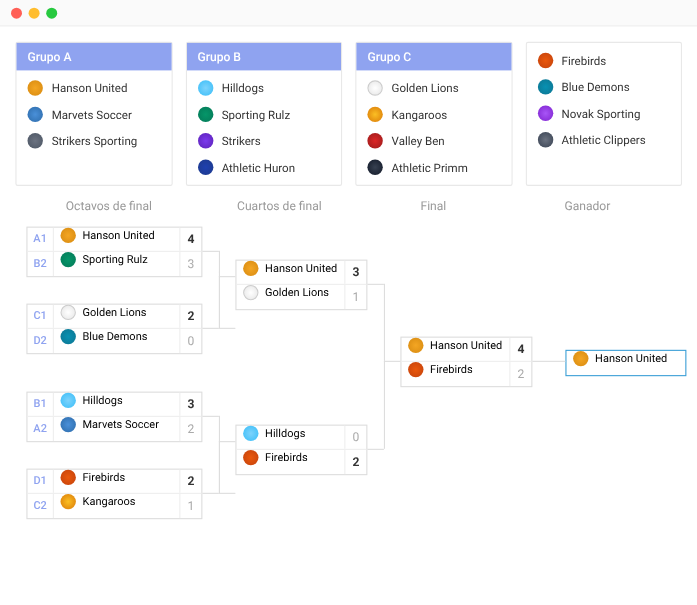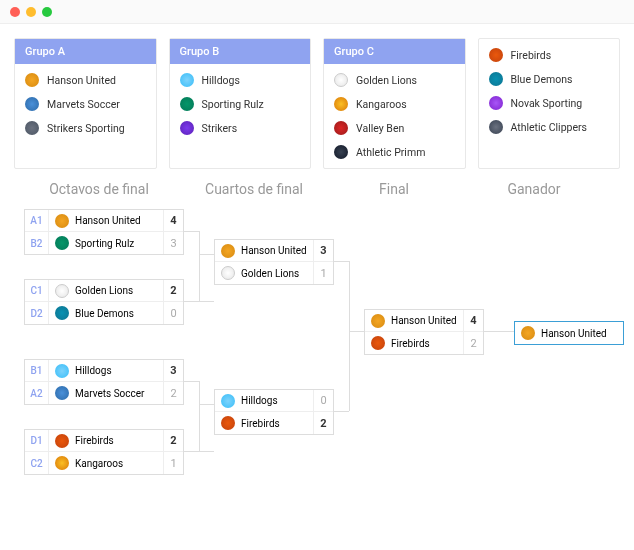--- a/index.html
+++ b/index.html
@@ -25,25 +25,25 @@
 .b-huron{background:radial-gradient(#1e40af,#1e3a8a)}
 .b-golden{background:radial-gradient(#fff,#e5e5e5);border:1px solid #ccc}
 .b-kangaroos{background:radial-gradient(#fbbf24,#d97706)}
 .b-valley{background:radial-gradient(#dc2626,#991b1b)}
 .b-primm{background:radial-gradient(#374151,#111827)}
 .b-firebirds{background:radial-gradient(#ea580c,#c2410c)}
 .b-blue{background:radial-gradient(#0891b2,#0e7490)}
 .b-novak{background:radial-gradient(#a855f7,#7e22ce)}
 .b-clippers{background:radial-gradient(#6b7280,#374151)}
 .bracket{position:relative;height:340px}
-.round-labels{display:flex;font-size:14px;color:#999;margin-bottom:12px}
+.round-labels{display:flex;font-size:11px;color:#999;margin-bottom:12px}
 .round-labels div{text-align:center}
 .rl1{width:170px}.rl2{width:140px}.rl3{width:140px}.rl4{width:140px}
 .match{position:absolute;border:1px solid #ddd;background:#fff;font-size:10px}
-.match-row{display:flex;align-items:center;height:22px;border-bottom:1px solid #eee}
+.match-row{display:flex;align-items:flex-start;height:22px;border-bottom:1px solid #eee}
 .match-row:last-child{border-bottom:none}
 .seed{width:24px;text-align:center;color:#8fa3f0;font-size:10px;font-weight:500;border-right:1px solid #eee;height:100%;display:flex;align-items:center;justify-content:center}
 .mteam{flex:1;display:flex;align-items:center;gap:6px;padding:0 6px}
 .score{width:20px;text-align:center;font-weight:700;color:#333;border-left:1px solid #eee;height:100%;display:flex;align-items:center;justify-content:center;font-size:11px}
 .score.loser{color:#aaa;font-weight:400}
 .match.r1{left:10px;width:160px}
 .match.r2{left:200px;width:120px}
 .match.r3{left:350px;width:120px}
 .match.r4{left:500px;width:110px}
 .winner-box{border:1.5px solid #3b9fd6}
@@ -86,20 +86,24 @@
               <span>Hilldogs</span>
             </div>
             <div class="team-row">
               <div class="badge b-sporting"></div>
               <span>Sporting Rulz</span>
             </div>
             <div class="team-row">
               <div class="badge b-crusaders"></div>
               <span>Strikers</span>
             </div>
+            <div class="team-row">
+              <div class="badge b-huron"></div>
+              <span>Athletic Huron</span>
+            </div>
           </div>
         </div>
         <div class="group">
           <div class="group-header">Grupo C</div>
           <div class="team-list">
             <div class="team-row">
               <div class="badge b-golden"></div>
               <span>Golden Lions</span>
             </div>
             <div class="team-row">

